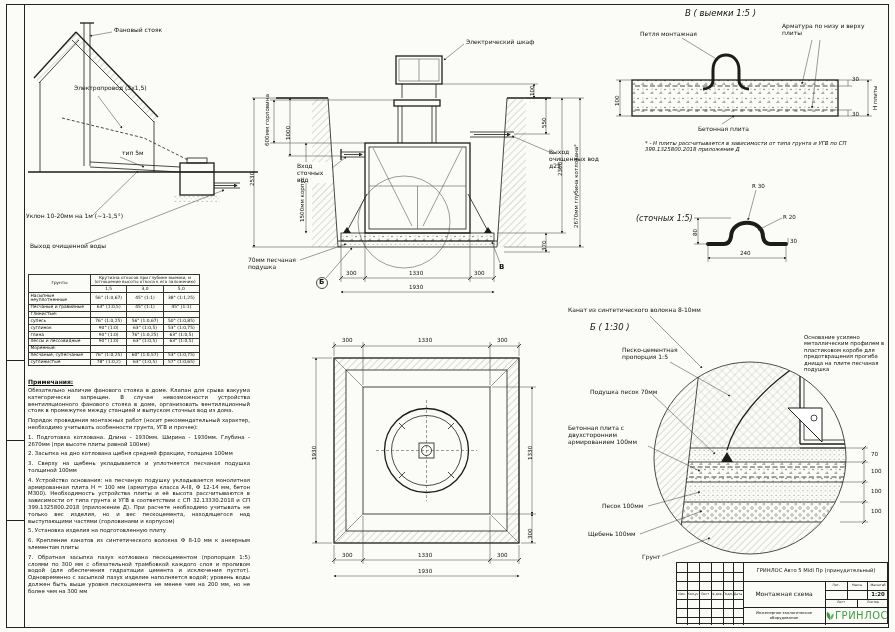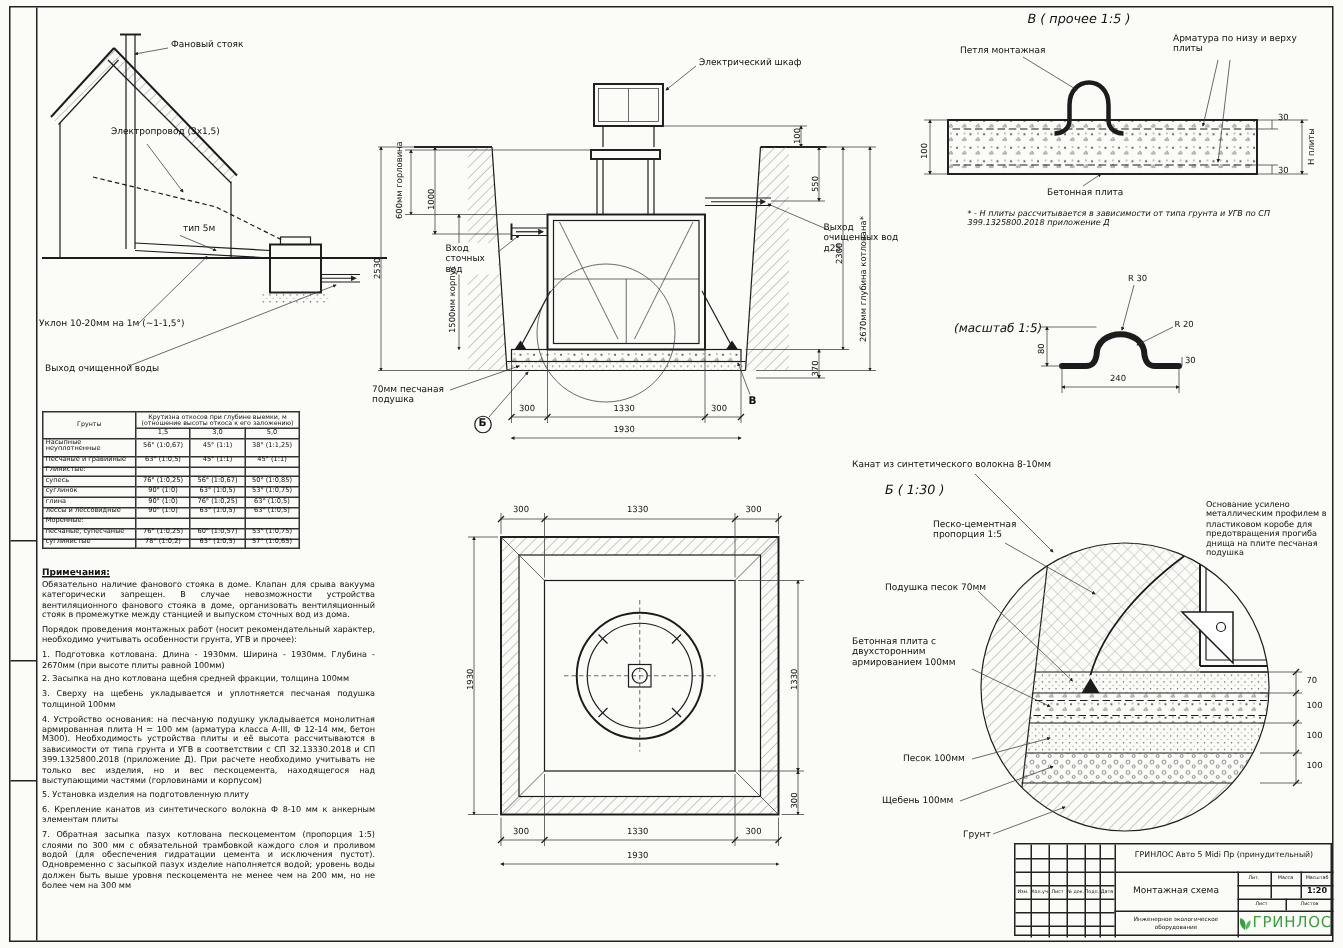--- a/index.html
+++ b/index.html
@@ -249,21 +249,21 @@
   <span class="dim vert" style="left:327px;top:192px">2670мм глубина котлована*</span>
   <span class="dim" style="left:100px;top:234px">300</span>
   <span class="dim" style="left:163px;top:234px">1330</span>
   <span class="dim" style="left:228px;top:234px">300</span>
   <span class="dim" style="left:163px;top:248px">1930</span>
   <span class="marker-letter" style="left:73px;top:242px">Б</span>
   <span class="marker-letter" style="left:253px;top:227px">В</span>
 </div>
 
 <div class="panel" style="left:600px;top:6px;width:290px;height:160px">
-  <span class="sec-title" style="left:85px;top:2px">В ( прочее 1:5 )</span>
+  <span class="sec-title" style="left:85px;top:2px">В ( выемки 1:5 )</span>
   <svg width="290" height="160" viewBox="0 0 290 160">
     <g>
       <rect class="fConc" x="32" y="74" width="206" height="36"></rect>
       <rect class="st2" x="32" y="74" width="206" height="36"></rect>
       <line class="st dash2" x1="35" y1="80" x2="235" y2="80"></line>
       <line class="st dash2" x1="35" y1="104" x2="235" y2="104"></line>
     </g>
     <g>
       <path d="M113,74 L113,64 C113,44 139,44 139,64 L139,74" stroke="#1c1c1c" stroke-width="3" fill="none"></path>
       <path d="M113,74 C113,81 107,83 103,83" stroke="#1c1c1c" stroke-width="3" fill="none"></path>
@@ -292,21 +292,21 @@
   <span class="lbl wrap" style="left:182px;top:16px;width:88px">Арматура по низу и верху плиты</span>
   <span class="lbl" style="left:98px;top:119px">Бетонная плита</span>
   <span class="dim vert" style="left:14px;top:100px">100</span>
   <span class="dim" style="left:252px;top:70px">30</span>
   <span class="dim" style="left:252px;top:105px">30</span>
   <span class="dim vert" style="left:272px;top:104px">Н плиты</span>
   <span class="lbl wrap it small" style="left:45px;top:134px;width:215px">* - Н плиты рассчитывается в зависимости от типа грунта и УГВ по СП 399.1325800.2018 приложение Д</span>
 </div>
 
 <div class="panel" style="left:636px;top:176px;width:180px;height:106px">
-  <span class="sec-title" style="left:0px;top:38px;font-size:8px">(масштаб 1:5)</span>
+  <span class="sec-title" style="left:0px;top:38px;font-size:8px">(сточных 1:5)</span>
   <svg width="180" height="106" viewBox="0 0 180 106">
     <path d="M72,68 H88 C92,68 94,66 95,61 C95,42 127,42 127,61 C128,66 130,68 134,68 H150" stroke="#1c1c1c" stroke-width="4" fill="none" stroke-linecap="round"></path>
     <g>
       <line class="thin" x1="95" y1="42" x2="58" y2="42"></line>
       <line class="thin" x1="72" y1="68" x2="58" y2="68"></line>
       <line class="thin" x1="62" y1="42" x2="62" y2="68" marker-start="url(#arr)" marker-end="url(#arr)"></line>
       <line class="thin" x1="72" y1="70" x2="72" y2="86"></line>
       <line class="thin" x1="150" y1="70" x2="150" y2="86"></line>
       <line class="thin" x1="72" y1="82" x2="150" y2="82" marker-start="url(#arr)" marker-end="url(#arr)"></line>
       <line class="thin" x1="120" y1="14" x2="112" y2="44" marker-end="url(#arr)"></line>

